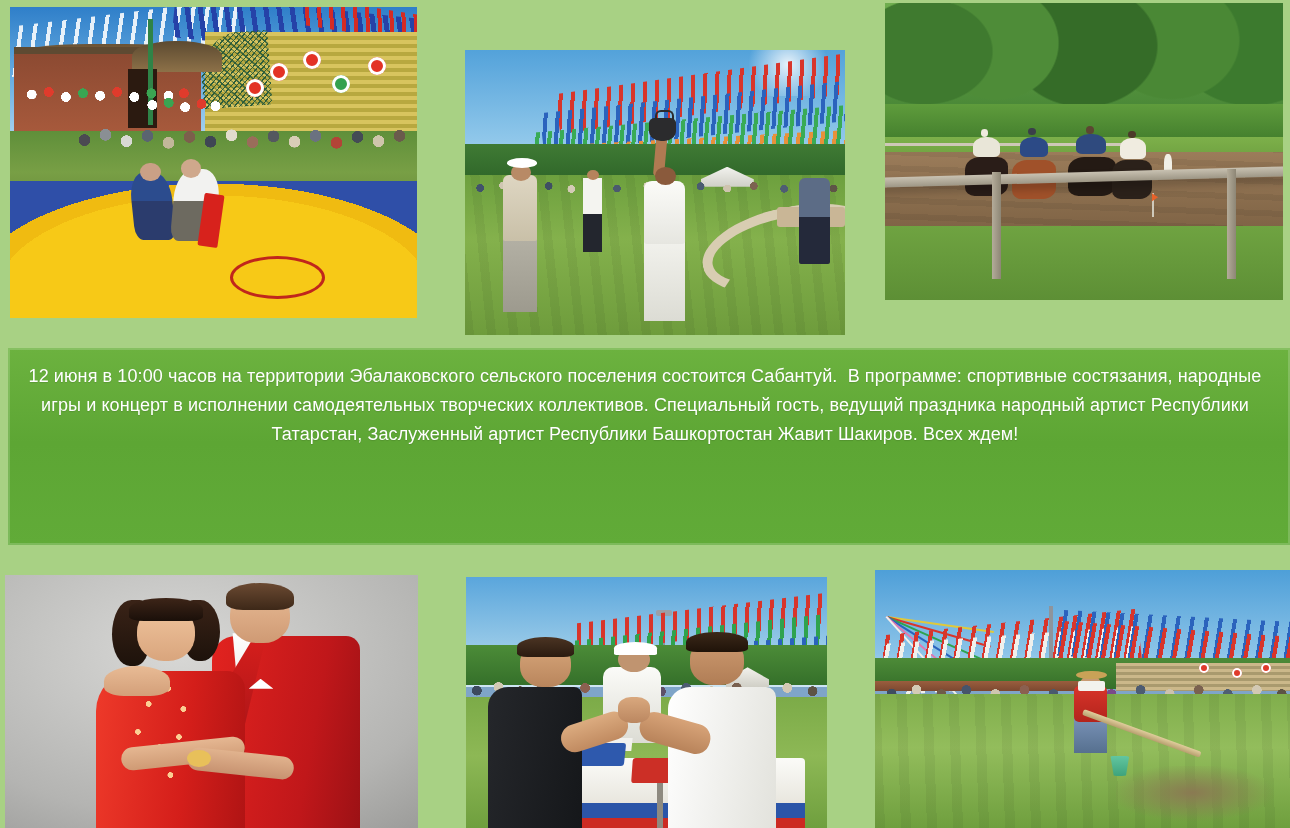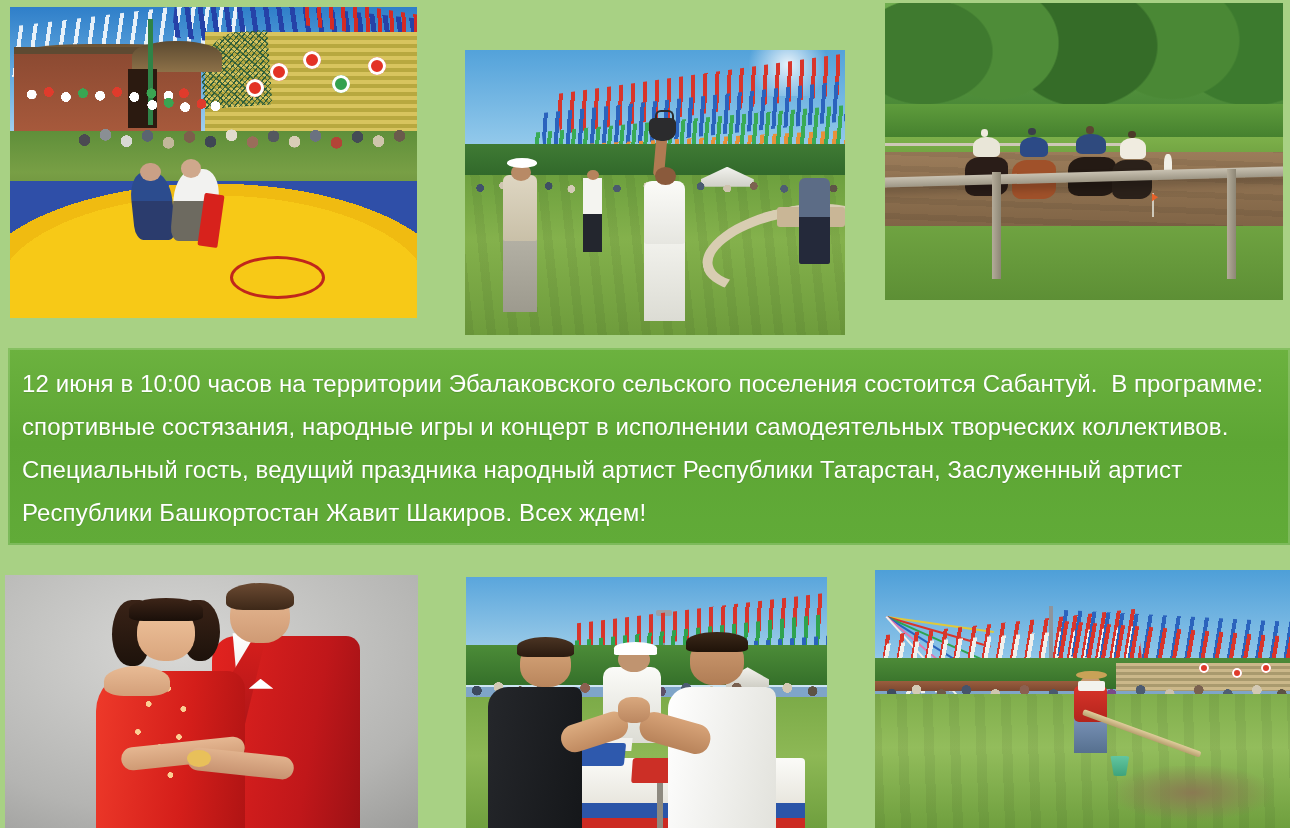--- a/index.html
+++ b/index.html
@@ -359,24 +359,24 @@
   
   #announcement{
     position:absolute;left:8px;top:348px;width:1282px;height:197px;
     background:linear-gradient(180deg,#6cb23f 0%,#5da634 48%,#61ab38 100%);
     box-shadow:inset 0 0 0 2px rgba(255,255,255,.18);
     box-sizing:border-box;
   }
   #announcement .txt{
     position:absolute;left:14px;right:22px;top:14px;
     color:#ffffff;
-    font-size:24px;
-    line-height:43px;
+    font-size:18px;
+    line-height:29px;
     letter-spacing:.1px;
-    text-align:left;
+    text-align:center;
     text-shadow:0 1px 1px rgba(0,0,0,.12);
     white-space:pre-wrap;
   }
 </style>
 </head>
 <body>
 
 <div class="page">
 
   <div class="photo" id="photo-wrestling">

